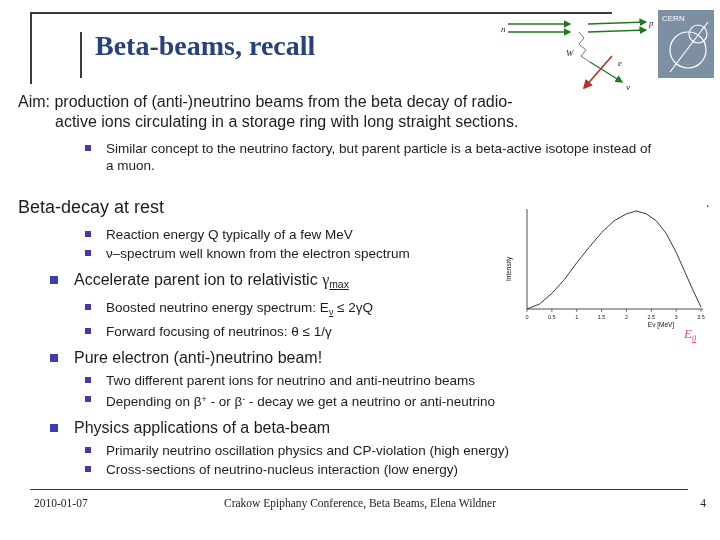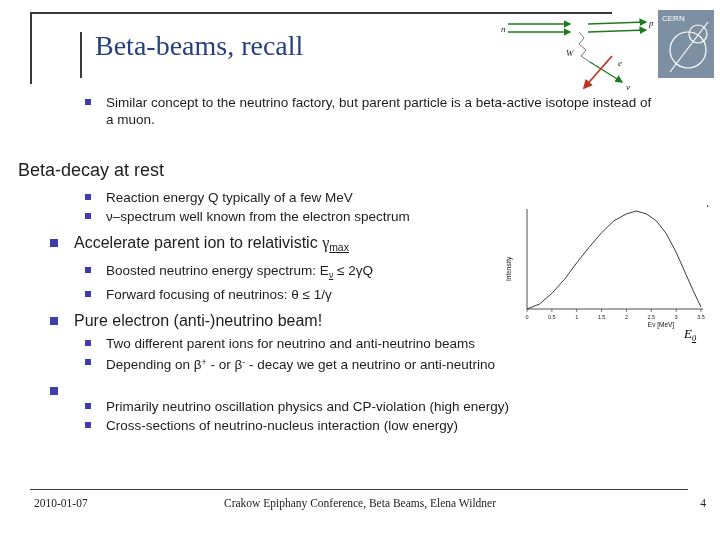--- a/index.html
+++ b/index.html
@@ -7,48 +7,48 @@
     position:relative;width:720px;height:540px;background:#ffffff;overflow:hidden;
     font-family:"Liberation Sans",sans-serif;color:var(--body,#201c1c);
   }
   
   .rule-top{position:absolute;left:30px;top:12px;width:582px;height:2px;background:var(--rule,#3a3a3a);}
   .rule-left{position:absolute;left:30px;top:12px;width:2px;height:72px;background:var(--rule,#3a3a3a);}
   .rule-title{position:absolute;left:80px;top:32px;width:2px;height:46px;background:var(--rule,#3a3a3a);}
   .rule-bottom{position:absolute;left:30px;top:489px;width:658px;height:1px;background:var(--rule,#3a3a3a);}
 
   .title{
-    position:absolute;left:95px;top:30px;margin:0;font-weight:400;
+    position:absolute;left:95px;top:30px;margin:0;font-weight:700;
     font-family:"Liberation Serif",serif;font-size:28px;color:var(--title,#26417e);
   }
 
   .content{position:absolute;left:18px;top:92px;width:690px;}
   .para{font-size:16px;line-height:20px;margin:0 0 8px 0;}
   .para .hang{margin-left:37px;}
-  .heading{font-size:18px;line-height:22px;margin:31px 0 8px 0;}
+  .heading{font-size:18px;line-height:22px;margin:22px 0 8px 0;}
   .li{display:flex;align-items:flex-start;}
   .l2{font-size:13.5px;line-height:17px;margin:2px 0 2px 67px;}
   .l1{font-size:16px;line-height:22px;margin:7px 0 3px 32px;}
   .b{display:inline-block;flex:none;background:var(--bullet,#3d3dae);}
   .b1{width:8px;height:8px;margin:7px 16px 0 0;}
   .b2{width:6px;height:6px;margin:5px 15px 0 0;}
   .t{flex:0 1 auto;}
   .t-narrow{max-width:548px;}
   .sym{font-family:"Liberation Serif",serif;}
   .subs{font-size:0.65em;vertical-align:-0.3em;text-decoration:underline;}
   .sups{font-size:0.65em;vertical-align:0.45em;}
 
   
   .chart{position:absolute;left:503px;top:203px;width:210px;height:130px;}
   .curve{fill:none;stroke:#222;stroke-width:0.9;}
   .axis{stroke:#222;stroke-width:0.8;}
   .tick-label{font-size:5.5px;fill:#222;font-family:"Liberation Sans",sans-serif;}
   .axis-label{font-size:6.5px;fill:#111;font-family:"Liberation Sans",sans-serif;}
   .e0{position:absolute;left:684px;top:326px;font-family:"Liberation Serif",serif;
-      font-style:italic;font-size:13px;color:#000000;}
+      font-style:italic;font-size:13px;color:#ec4899;}
   .stray{position:absolute;left:706px;top:196px;font-size:12px;color:#222;}
 
   
   .feynman{position:absolute;left:500px;top:8px;width:160px;height:92px;}
   .fline{stroke:var(--diagram_green,#1e7a1e);stroke-width:1.3;}
   .fred{stroke:var(--diagram_red,#c03024);stroke-width:1.6;}
   .fw{stroke:#777;stroke-width:1;fill:none;}
   .flabel{font-family:"Liberation Serif",serif;font-style:italic;font-size:9px;fill:#222;}
 
   
@@ -102,20 +102,24 @@
   <svg class="cern" viewBox="0 0 56 68">
     <rect class="cern-bg" x="0" y="0" width="56" height="68"></rect>
     <text class="cern-text" x="4" y="11">CERN</text>
     <circle class="cern-line" cx="30" cy="40" r="18"></circle>
     <circle class="cern-line" cx="40" cy="24" r="9"></circle>
     <line class="cern-line" x1="12" y1="62" x2="50" y2="12"></line>
   </svg>
 
   <div class="content">
 
+    <div class="para">
+      <div>Aim: production of (anti-)neutrino beams from the beta decay of radio-</div>
+      <div class="hang">active ions circulating in a storage ring with long straight sections.</div>
+    </div>
 
     <div class="li l2">
       <span class="b b2"></span>
       <span class="t t-narrow">Similar concept to the neutrino factory, but parent particle is a beta-active isotope instead of a muon.</span>
     </div>
 
     <div class="heading">Beta-decay at rest</div>
 
     <div class="li l2">
       <span class="b b2"></span>
@@ -152,20 +156,21 @@
       <span class="t">Two different parent ions for neutrino and anti-neutrino beams</span>
     </div>
 
     <div class="li l2">
       <span class="b b2"></span>
       <span class="t"><span>Depending on β</span><span class="sups">+</span><span> -  or β</span><span class="sups">-</span><span> - decay we get a neutrino or anti-neutrino</span></span>
     </div>
 
     <div class="li l1">
       <span class="b b1"></span>
+      <span class="t">Physics applications of a beta-beam</span>
     </div>
 
     <div class="li l2">
       <span class="b b2"></span>
       <span class="t">Primarily neutrino oscillation physics and CP-violation (high energy)</span>
     </div>
 
     <div class="li l2">
       <span class="b b2"></span>
       <span class="t">Cross-sections of neutrino-nucleus interaction (low energy)</span>

